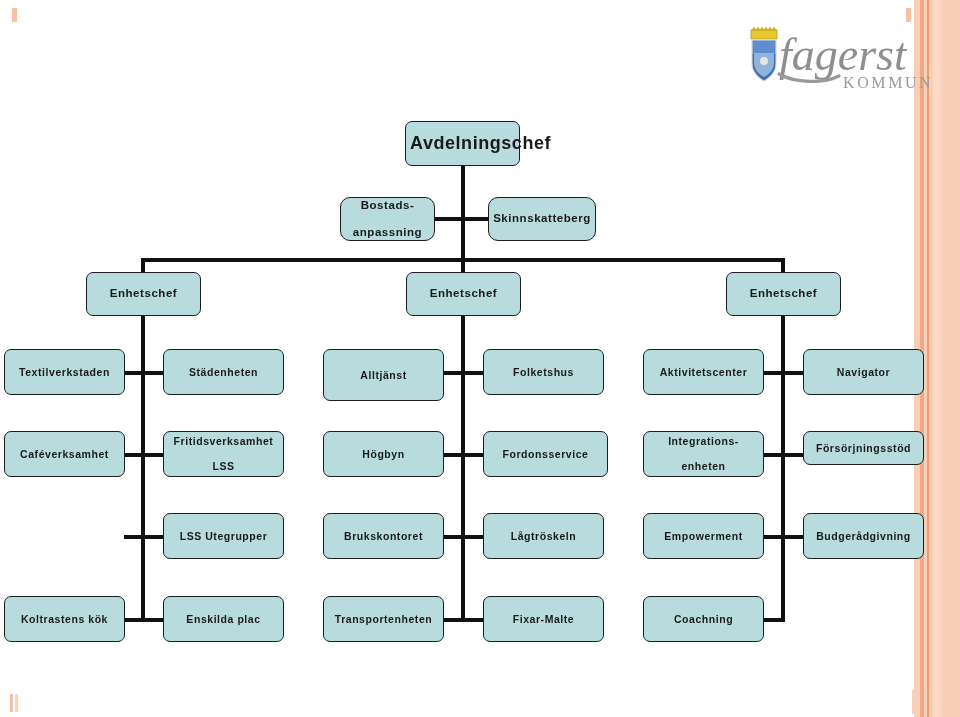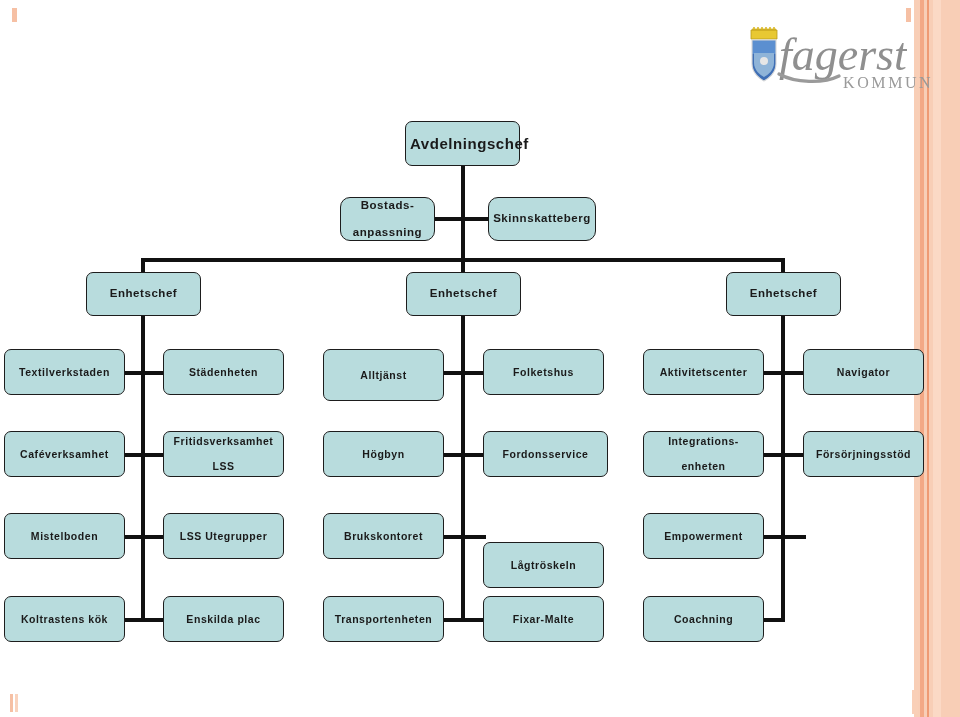--- a/index.html
+++ b/index.html
@@ -43,21 +43,21 @@
     text-align: center;
     color: #1a1a1a;
     font-weight: bold;
     letter-spacing: .55px;
     line-height: 1.18;
     padding: 2px 4px;
     box-shadow: 0 0 0 0 transparent;
   }
   .node span { display: block; width: 100%; }
 
-  .n-top    { font-size: 15px; }
+  .n-top    { font-size: 18px; }
   .n-mid    { font-size: 11.5px; border-radius: 10px; }
   .n-chief  { font-size: 11.5px; }
   .n-leaf   { font-size: 10.5px; }
   .n-leaf.two-line { font-size: 10.5px; }
 
   .line { position: absolute; background: #111111; }
   .vline { width: 4px; }
   .hline { height: 4px; }
 </style>
 </head>
@@ -180,42 +180,42 @@
     </div>
     <div class="node n-leaf" style="left:483px; top:431px; width:125px; height:46px;">
       <span>Fordonsservice</span>
     </div>
     <div class="node n-leaf two-line" style="left:643px; top:431px; width:121px; height:46px;">
       <span>
         <span>Integrations-</span><br>
         <span>enheten</span>
       </span>
     </div>
-    <div class="node n-leaf" style="left:803px; top:431px; width:121px; height:46px;">
+    <div class="node n-leaf" style="left:803px; top:431px; width:121px; height:34px;">
       <span>Försörjningsstöd</span>
     </div>
 
     <div class="line hline" style="left:124px; top:535px; width:42px;"></div>
     <div class="line hline" style="left:444px; top:535px; width:42px;"></div>
     <div class="line hline" style="left:764px; top:535px; width:42px;"></div>
 
-    <div class="node n-leaf" style="left:4px; top:513px; width:121px; height:46px;">
-      <span>Mistelboden</span>
-    </div>
     <div class="node n-leaf" style="left:163px; top:513px; width:121px; height:46px;">
       <span>LSS Utegrupper</span>
     </div>
     <div class="node n-leaf" style="left:323px; top:513px; width:121px; height:46px;">
       <span>Brukskontoret</span>
     </div>
-    <div class="node n-leaf" style="left:483px; top:542px; width:121px; height:46px;">
+    <div class="node n-leaf" style="left:483px; top:513px; width:121px; height:46px;">
       <span>Lågtröskeln</span>
     </div>
     <div class="node n-leaf" style="left:643px; top:513px; width:121px; height:46px;">
       <span>Empowerment</span>
+    </div>
+    <div class="node n-leaf" style="left:803px; top:513px; width:121px; height:46px;">
+      <span>Budgerådgivning</span>
     </div>
 
     <div class="line hline" style="left:124px; top:618px; width:42px;"></div>
     <div class="line hline" style="left:444px; top:618px; width:42px;"></div>
     <div class="line hline" style="left:764px; top:618px; width:21px;"></div>
 
     <div class="node n-leaf" style="left:4px; top:596px; width:121px; height:46px;">
       <span>Koltrastens kök</span>
     </div>
     <div class="node n-leaf" style="left:163px; top:596px; width:121px; height:46px;">

